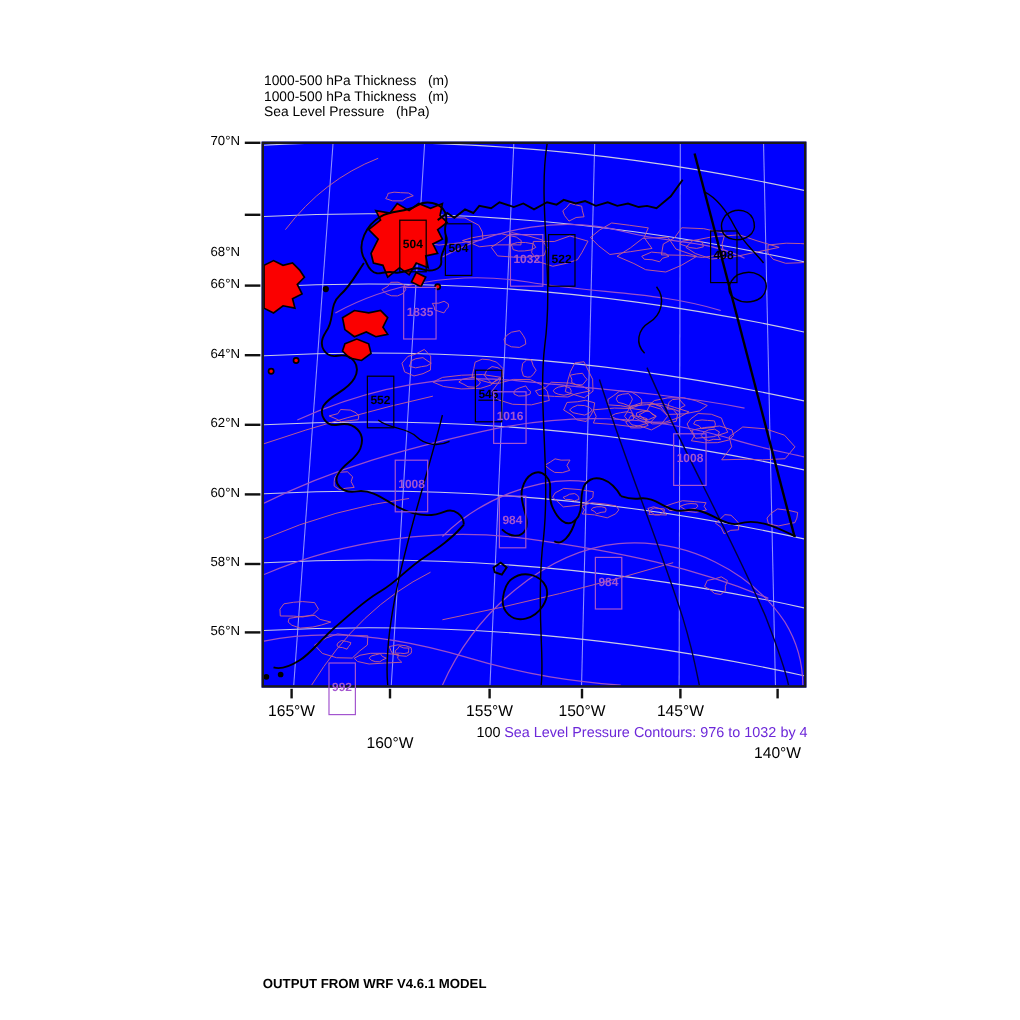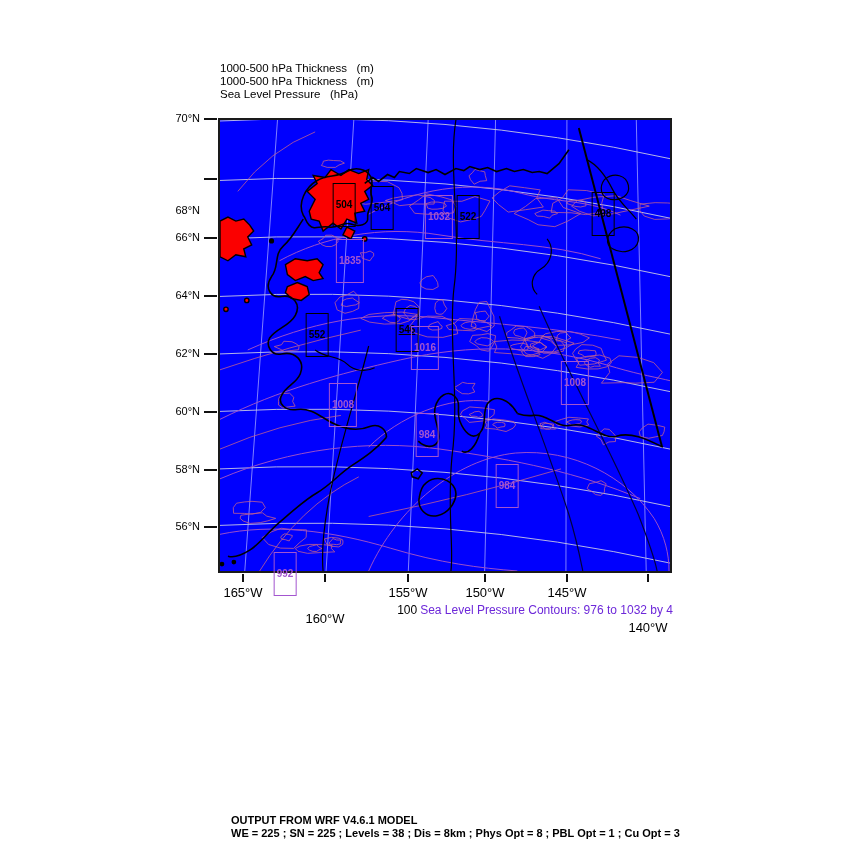--- a/index.html
+++ b/index.html
@@ -17,21 +17,21 @@
   .clabel{position:absolute;transform:translate(-50%,-50%);font-size:10px;font-weight:bold;
           line-height:1;padding:16px 2px;border:1px solid currentColor;white-space:nowrap;margin-top:28px;}
   .clabel.thickness{color:#000000;}
   .clabel.slp{color:#a355cf;}
   .lat-tick{position:absolute;width:13px;height:2px;background:#111;}
   .lon-tick{position:absolute;width:2px;height:8px;background:#111;}
   .lat-label{position:absolute;width:44px;text-align:right;font-size:11px;}
   .lon-label{position:absolute;width:50px;text-align:center;font-size:13px;}
   #annotation{position:absolute;top:603px;right:177px;font-size:12px;text-align:right;}
   #annotation .purple{color:#8d3fc3;margin-left:3px;}
-  #footer{position:absolute;left:219px;top:814px;font-size:11px;font-weight:bold;line-height:13px;margin-left:12px;}
+  #footer{position:absolute;left:219px;top:814px;font-size:11px;font-weight:bold;line-height:13px;}
 </style>
 </head>
 <body>
 
 <div id="page">
 
 
 
   <div id="legend">
     <div class="pre">1000-500 hPa Thickness   (m)</div>
@@ -214,21 +214,20 @@
   </div>
 
   <div id="axis-layer"></div>
 
   <div id="annotation">
     <span>100</span><span class="purple" style="color: #6d28d9;">Sea Level Pressure Contours: 976 to 1032 by 4</span>
   </div>
 
   <div id="footer">
     <div>OUTPUT FROM WRF V4.6.1 MODEL</div>
-    <div>WE = 225 ; SN = 225 ; Levels = 38 ; Dis = 8km ; Phys Opt = 8 ; PBL Opt = 1 ; Cu Opt = 3</div>
   </div>
 
 <div class="lat-tick" style="left: 204px; top: 118px;"></div>
     <div class="lat-label" style="left: 156px; top: 112px; text-align: right;">70°N</div>
     <div class="lat-tick" style="left: 204px; top: 178px;"></div>
     <div class="lat-label" style="left: 156px; top: 172px; margin-top: 32px;">68°N</div>
     <div class="lat-tick" style="left: 204px; top: 237px;"></div>
     <div class="lat-label" style="left: 156px; top: 231px;">66°N</div>
     <div class="lat-tick" style="left: 204px; top: 295px;"></div>
     <div class="lat-label" style="left: 156px; top: 289px;">64°N</div>

